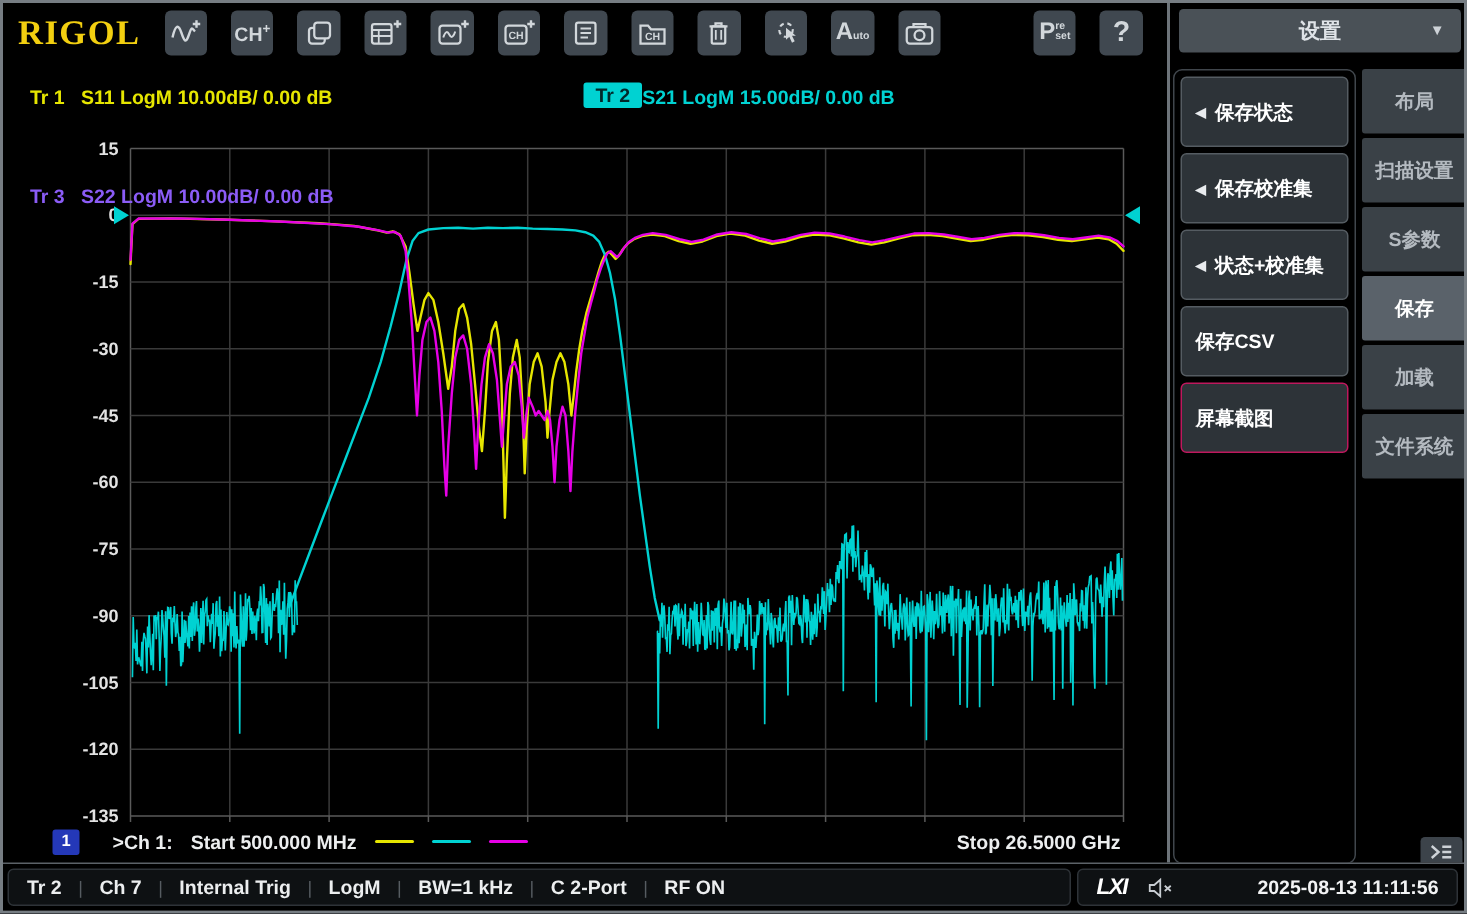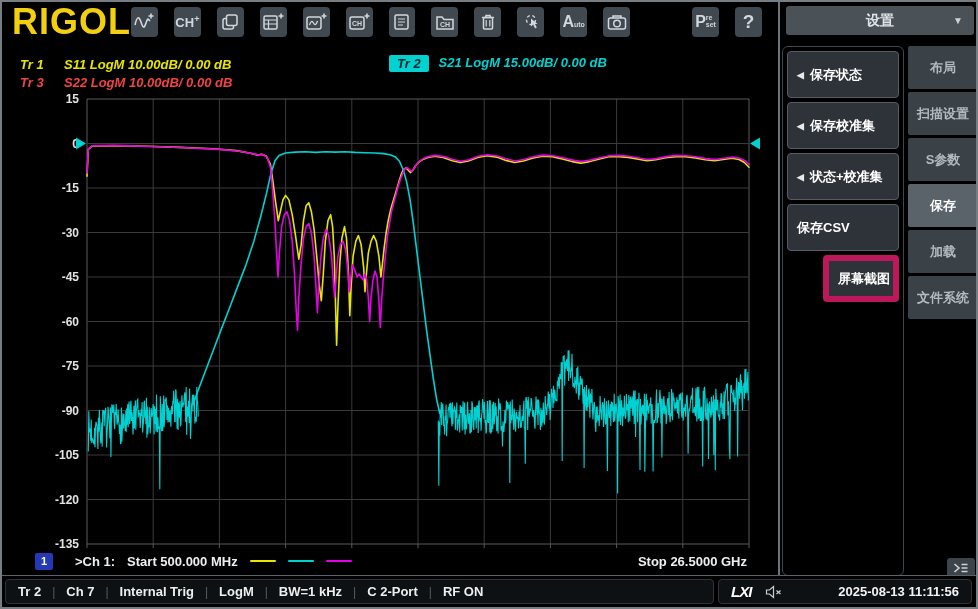--- a/index.html
+++ b/index.html
@@ -3,40 +3,40 @@
 <meta charset="utf-8">
 <style>
   * { box-sizing: border-box; margin: 0; padding: 0; }
   body { background:#111; font-family:"Liberation Sans", sans-serif; }
   .screen { position:relative; width:978px; height:609px; background:#000;
             border:2px solid #767d83; overflow:hidden; }
 
   
   .toolbar { position:absolute; left:0; top:0; width:776px; height:40px;
              display:flex; align-items:center; padding-left:6px; }
-  .logo { width:124px; font-family:Liberation Sans, sans-serif; font-weight:bold;
-          font-size:36px; color:#f2cf10; letter-spacing:1px; padding-left:4px; }
+  .logo { width:124px; font-family:Liberation Serif, serif; font-weight:bold;
+          font-size:23px; color:#f2cf10; letter-spacing:1px; padding-left:4px; }
   .tb { width:35px; height:30px; background:#404850; border:none; border-radius:4px;
         margin-right:16px; display:flex; align-items:center; justify-content:center;
         color:#d2d7db; font-family:"Liberation Sans", sans-serif; cursor:pointer; }
   .tb svg { display:block; }
   .tb .t-main { font-size:13px; font-weight:bold; color:#d2d7db; }
   .tb sup { font-size:9px; font-weight:bold; }
   .tb.gap { margin-left:46px; }
   .t-big { font-size:16px; font-weight:bold; }
   .t-small { font-size:7px; font-weight:bold; display:inline-block; text-align:left; line-height:7px;}
   .q { font-size:19px; font-weight:bold; }
 
   
   .vsep { position:absolute; left:776px; top:0; width:2px; height:577px; background:#6d747a; }
 
   
   .main { position:absolute; left:0; top:40px; width:776px; height:537px; background:#000; }
   #plot { position:absolute; left:0; top:0; }
-  .trlabel { position:absolute; font-size:13px; font-weight:bold; display:flex; gap:10px; align-items:flex-start;font-style:italic; }
+  .trlabel { position:absolute; font-size:13px; font-weight:bold; display:flex; align-items:flex-end; }
   .trlabel .trid { min-width:34px; }
   .tr-row1 { top:15px; left:18px; }
   .tr-row2 { top:33px; left:18px; }
   .tr-badge-row { top:13px; left:387px; }
   .badge { padding:1px 8px; border-radius:2px; font-size:13px; font-weight:bold; }
   .chrow { position:absolute; left:0; top:508px; width:100%; height:22px;
            display:flex; align-items:center; color:#eceeef; font-size:13px; font-weight:bold; }
   .chnum { margin-left:33px; width:18px; height:17px; background:#2438b8; border-radius:2px;
            color:#fff; font-size:11px; font-weight:bold; display:flex; align-items:center;
            justify-content:center; cursor:pointer; }
@@ -49,21 +49,21 @@
   .sidepanel { position:absolute; left:778px; top:0; width:200px; height:577px; background:#000; }
   .sp-header { position:absolute; left:6px; right:6px; top:4px; height:29px; background:#4a5157;
                border-radius:3px; display:flex; align-items:center; justify-content:center;
                color:#dfe3e7; font-size:14px; font-weight:bold; cursor:pointer;text-align:center; }
   .sp-header .caret { position:absolute; right:11px; font-size:10px; color:#cdd2d7; }
   .submenu { position:absolute; left:2px; top:44px; width:122px; height:530px;
              border:1px solid #40464c; border-radius:6px; padding:4px; }
   .smbtn { height:47px; margin-bottom:4px; background:#2d3338; border:1px solid #555c62;
            border-radius:4px; color:#fff; font-size:13px; font-weight:bold;
            display:flex; align-items:center; padding-left:9px; gap:6px; cursor:pointer; }
-  .smbtn.selected { border:6px solid #be185d;margin-left:36px; }
+  .smbtn.selected { border:1px solid #be185d; }
   .smbtn .arrow { font-size:9px; color:#e8ebee; }
   .tabcol { position:absolute; left:128px; right:2px; top:44px; }
   .tab { height:43px; margin-bottom:3px; background:#3a4147; border-radius:2px; color:#b4bac0;
          font-size:13px; font-weight:bold; display:flex; align-items:center; justify-content:center;
          cursor:pointer; }
   .tab.active { background:#5a626a; color:#ffffff; }
   .collapse-btn { position:absolute; right:5px; bottom:1px; width:28px; height:20px;
                   background:#3c434a; border-radius:3px; display:flex; align-items:center;
                   justify-content:center; cursor:pointer; }
 
@@ -237,21 +237,21 @@
         <polyline points="190.9,362.6 197.5,344.8 204.2,327.0 212.1,306.2 220.0,285.4 228.0,264.7 235.9,243.9 243.9,223.1 251.8,199.4 258.4,175.7 264.4,151.9 269.0,131.2 273.0,118.7 277.0,113.4 283.6,111.0 293.5,110.1 303.5,109.8 313.4,110.4 323.3,109.8 333.3,110.1 343.2,109.8 353.1,110.4 363.0,110.7 373.0,111.0 381.6,111.6 388.2,112.8 393.5,115.1 397.5,119.3 401.4,128.2 404.7,140.1 408.1,157.9 411.4,181.6 414.7,208.3 418.0,235.0 421.3,261.7 424.6,288.4 427.9,312.1 431.2,335.9 434.5,356.6 437.8,371.5" fill="none" stroke="#00d2d2" stroke-width="1.6" stroke-linejoin="round" stroke-linecap="round"></polyline>
         <polyline points="85.0,131.2 86.3,107.1 90.3,103.7 118.1,103.6 151.2,104.5 184.3,105.7 217.4,107.4 237.3,109.2 250.5,111.6 257.1,113.1 261.1,112.5 265.1,115.1 268.4,125.2 270.4,146.0 272.7,175.7 274.3,205.3 276.0,235.0 277.6,208.3 279.6,184.6 282.3,172.7 284.9,169.7 287.6,178.6 290.2,199.4 292.5,232.0 294.2,267.6 295.5,288.4 296.8,255.8 299.2,220.2 301.5,196.4 304.1,184.6 306.8,181.6 309.4,190.5 312.1,214.2 314.1,246.9 315.4,270.6 316.7,243.9 319.0,214.2 321.3,196.4 324.0,187.5 326.6,193.5 329.3,211.3 331.3,238.0 332.6,255.8 334.2,235.0 335.9,214.2 338.5,202.4 341.2,199.4 343.8,208.3 345.8,229.1 347.2,249.8 348.8,235.0 350.5,223.1 353.1,229.1 355.1,235.0 357.1,232.0 359.1,235.0 361.1,238.0 363.0,232.0 364.7,238.0 366.3,255.8 367.7,279.5 369.0,255.8 371.0,238.0 373.0,229.1 375.0,235.0 376.9,258.7 378.3,285.4 379.6,258.7 381.6,232.0 383.6,211.3 385.5,193.5 387.5,181.6 389.5,169.7 391.8,160.8 394.2,151.9 396.1,144.5 398.5,137.1 400.8,131.2 402.8,127.0 405.1,125.5 407.4,127.6 409.4,129.4 411.7,127.0 414.0,123.2 417.3,119.3 421.3,116.6 426.6,114.6 433.2,113.4 441.8,114.6 451.1,117.5 459.0,119.3 467.0,117.8 476.2,114.3 485.5,112.8 495.4,114.0 504.7,116.9 513.3,119.0 521.9,117.5 531.9,114.6 541.1,113.1 551.0,113.7 561.0,115.7 570.9,118.1 579.5,119.6 588.1,118.1 598.1,115.7 607.3,113.7 617.2,113.4 627.2,114.3 637.1,116.0 645.7,117.5 654.3,116.6 664.3,114.6 674.2,113.4 684.1,113.7 694.0,114.8 704.0,116.6 713.2,117.5 721.8,116.3 730.4,115.1 737.7,116.3 743.0,118.7 747.0,122.3" fill="none" stroke="#e600e6" stroke-width="1.6" stroke-linejoin="round" stroke-linecap="round"></polyline>
         <polygon points="74,95.5 74,107.5 84,101.5" fill="#00d2d2"></polygon>
         <polygon points="758,95.5 758,107.5 748,101.5" fill="#00d2d2"></polygon>
       </svg>
 
     <div class="trlabel tr-row1" style="color: rgb(230, 230, 0);">
       <span class="trid">Tr 1</span>
       <span>S11 LogM 10.00dB/ 0.00 dB</span>
     </div>
-    <div class="trlabel tr-row2" style="color: #ef4444;">
+    <div class="trlabel tr-row2" style="color: #8b5cf6; margin-top: 48px;">
       <span class="trid">Tr 3</span>
       <span>S22 LogM 10.00dB/ 0.00 dB</span>
     </div>
     <div class="trlabel tr-badge-row" style="color: rgb(0, 210, 210);">
       <span class="badge" id="tr2badge" style="background: rgb(0, 210, 210); color: rgb(0, 40, 42);">Tr 2</span>
       <span>S21 LogM 15.00dB/ 0.00 dB</span>
     </div>
 
     <div class="chrow">
       <div class="chnum">1</div>

